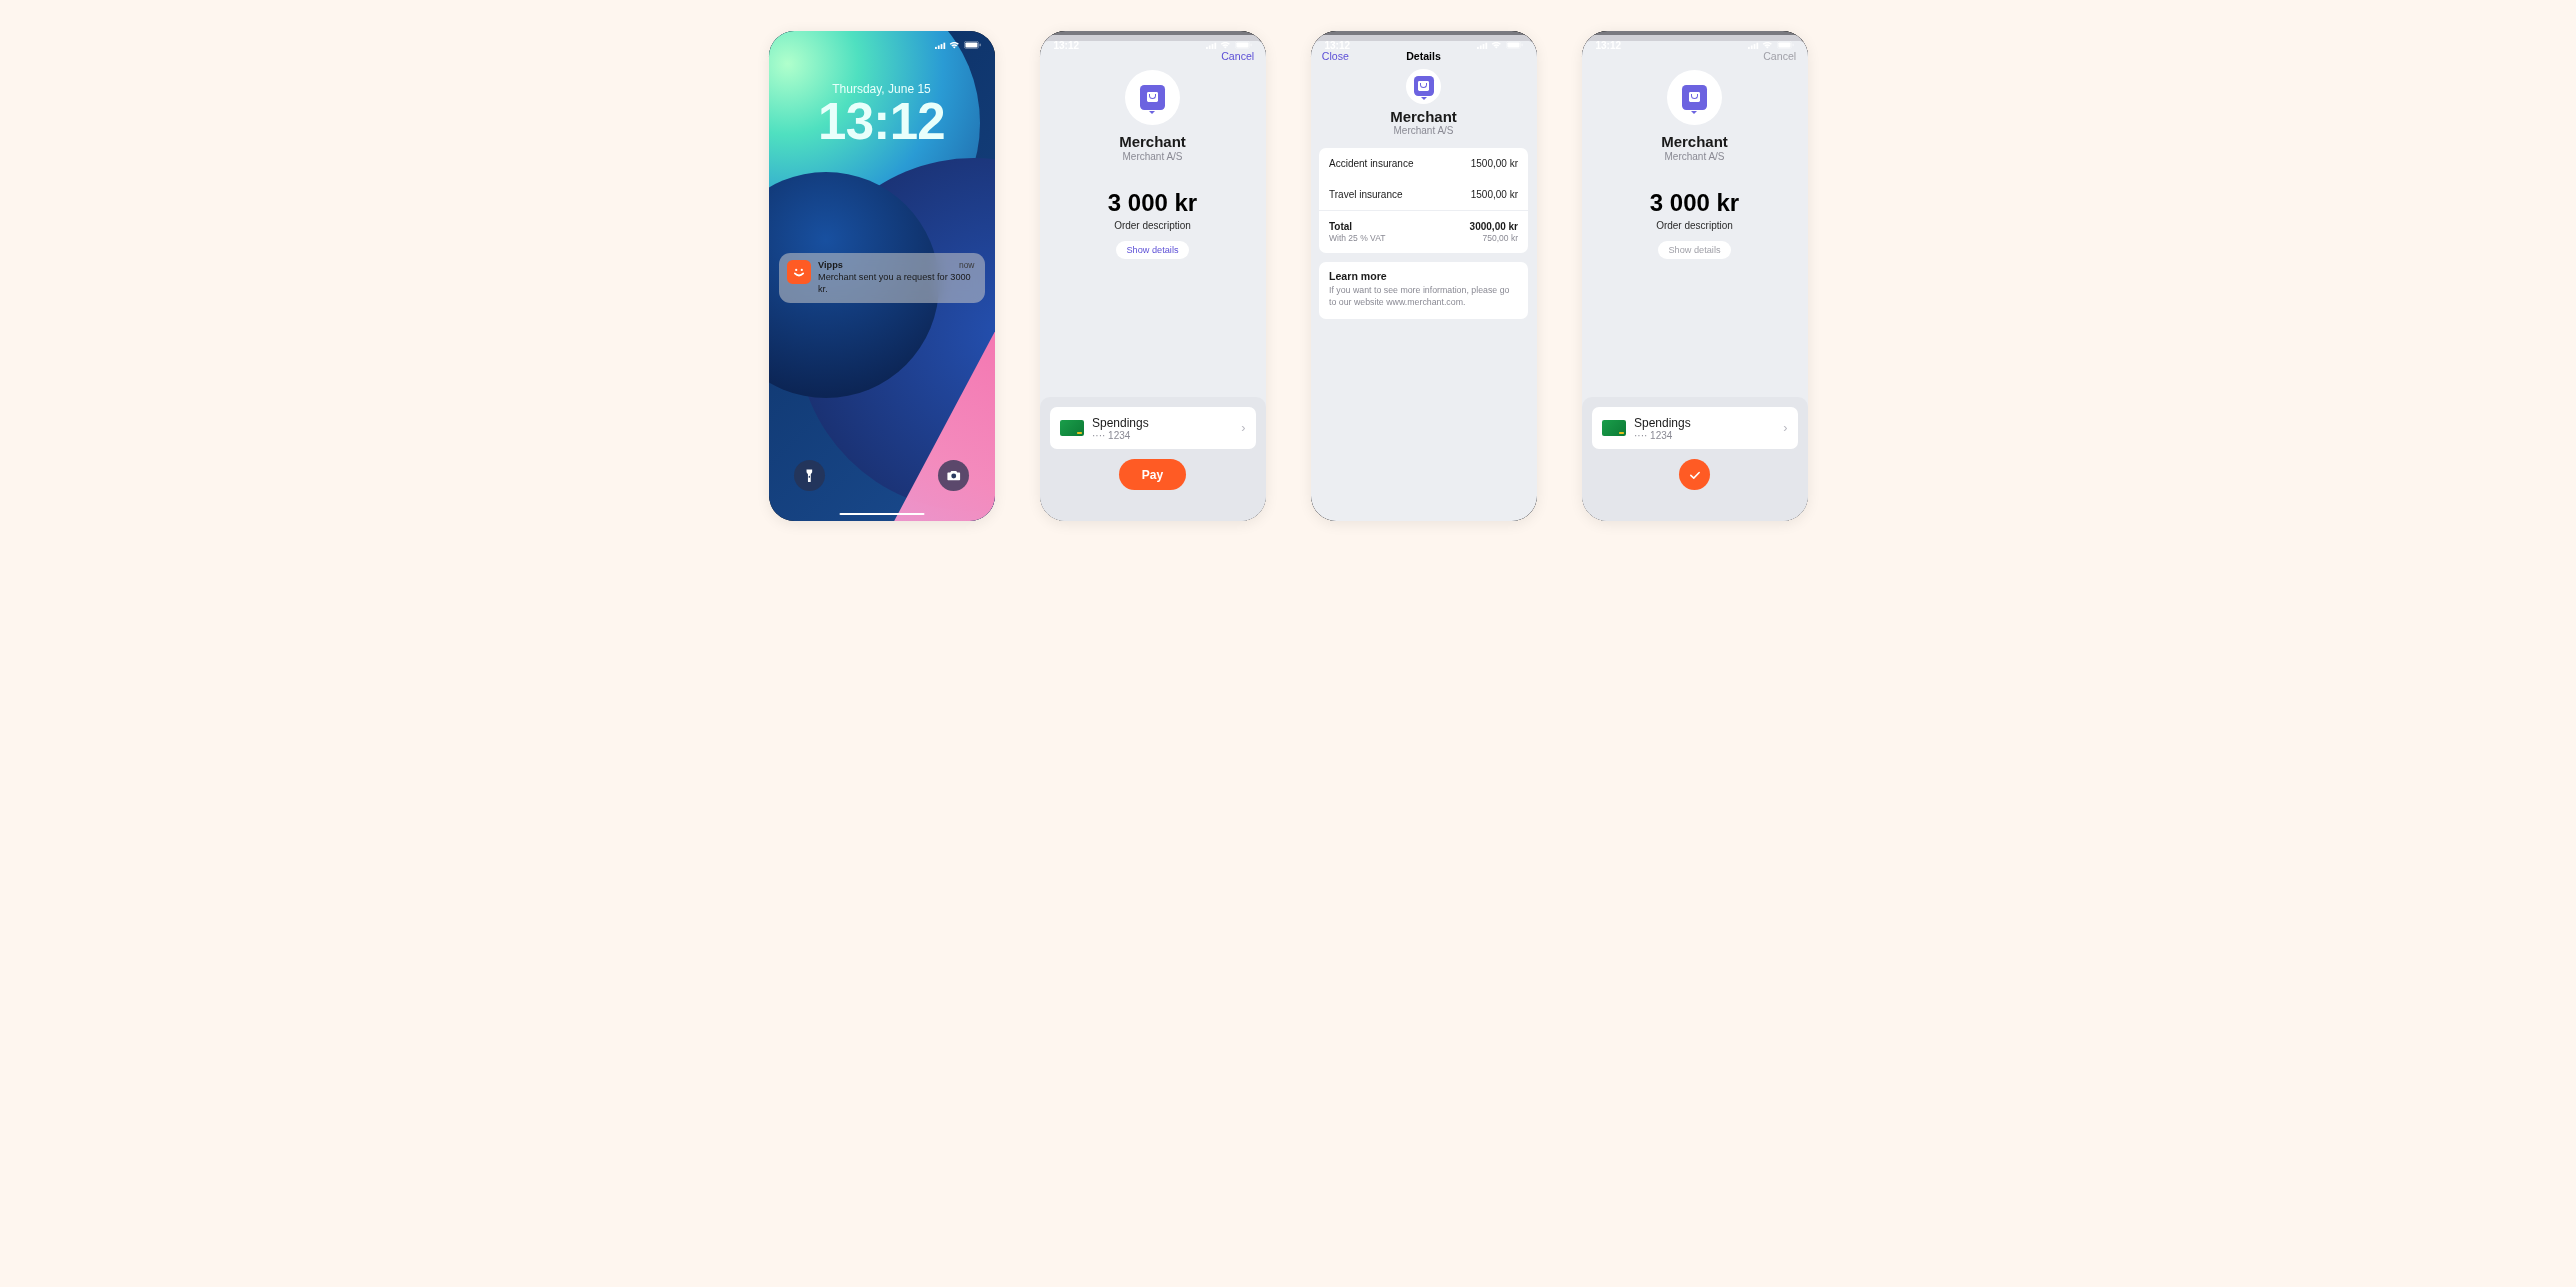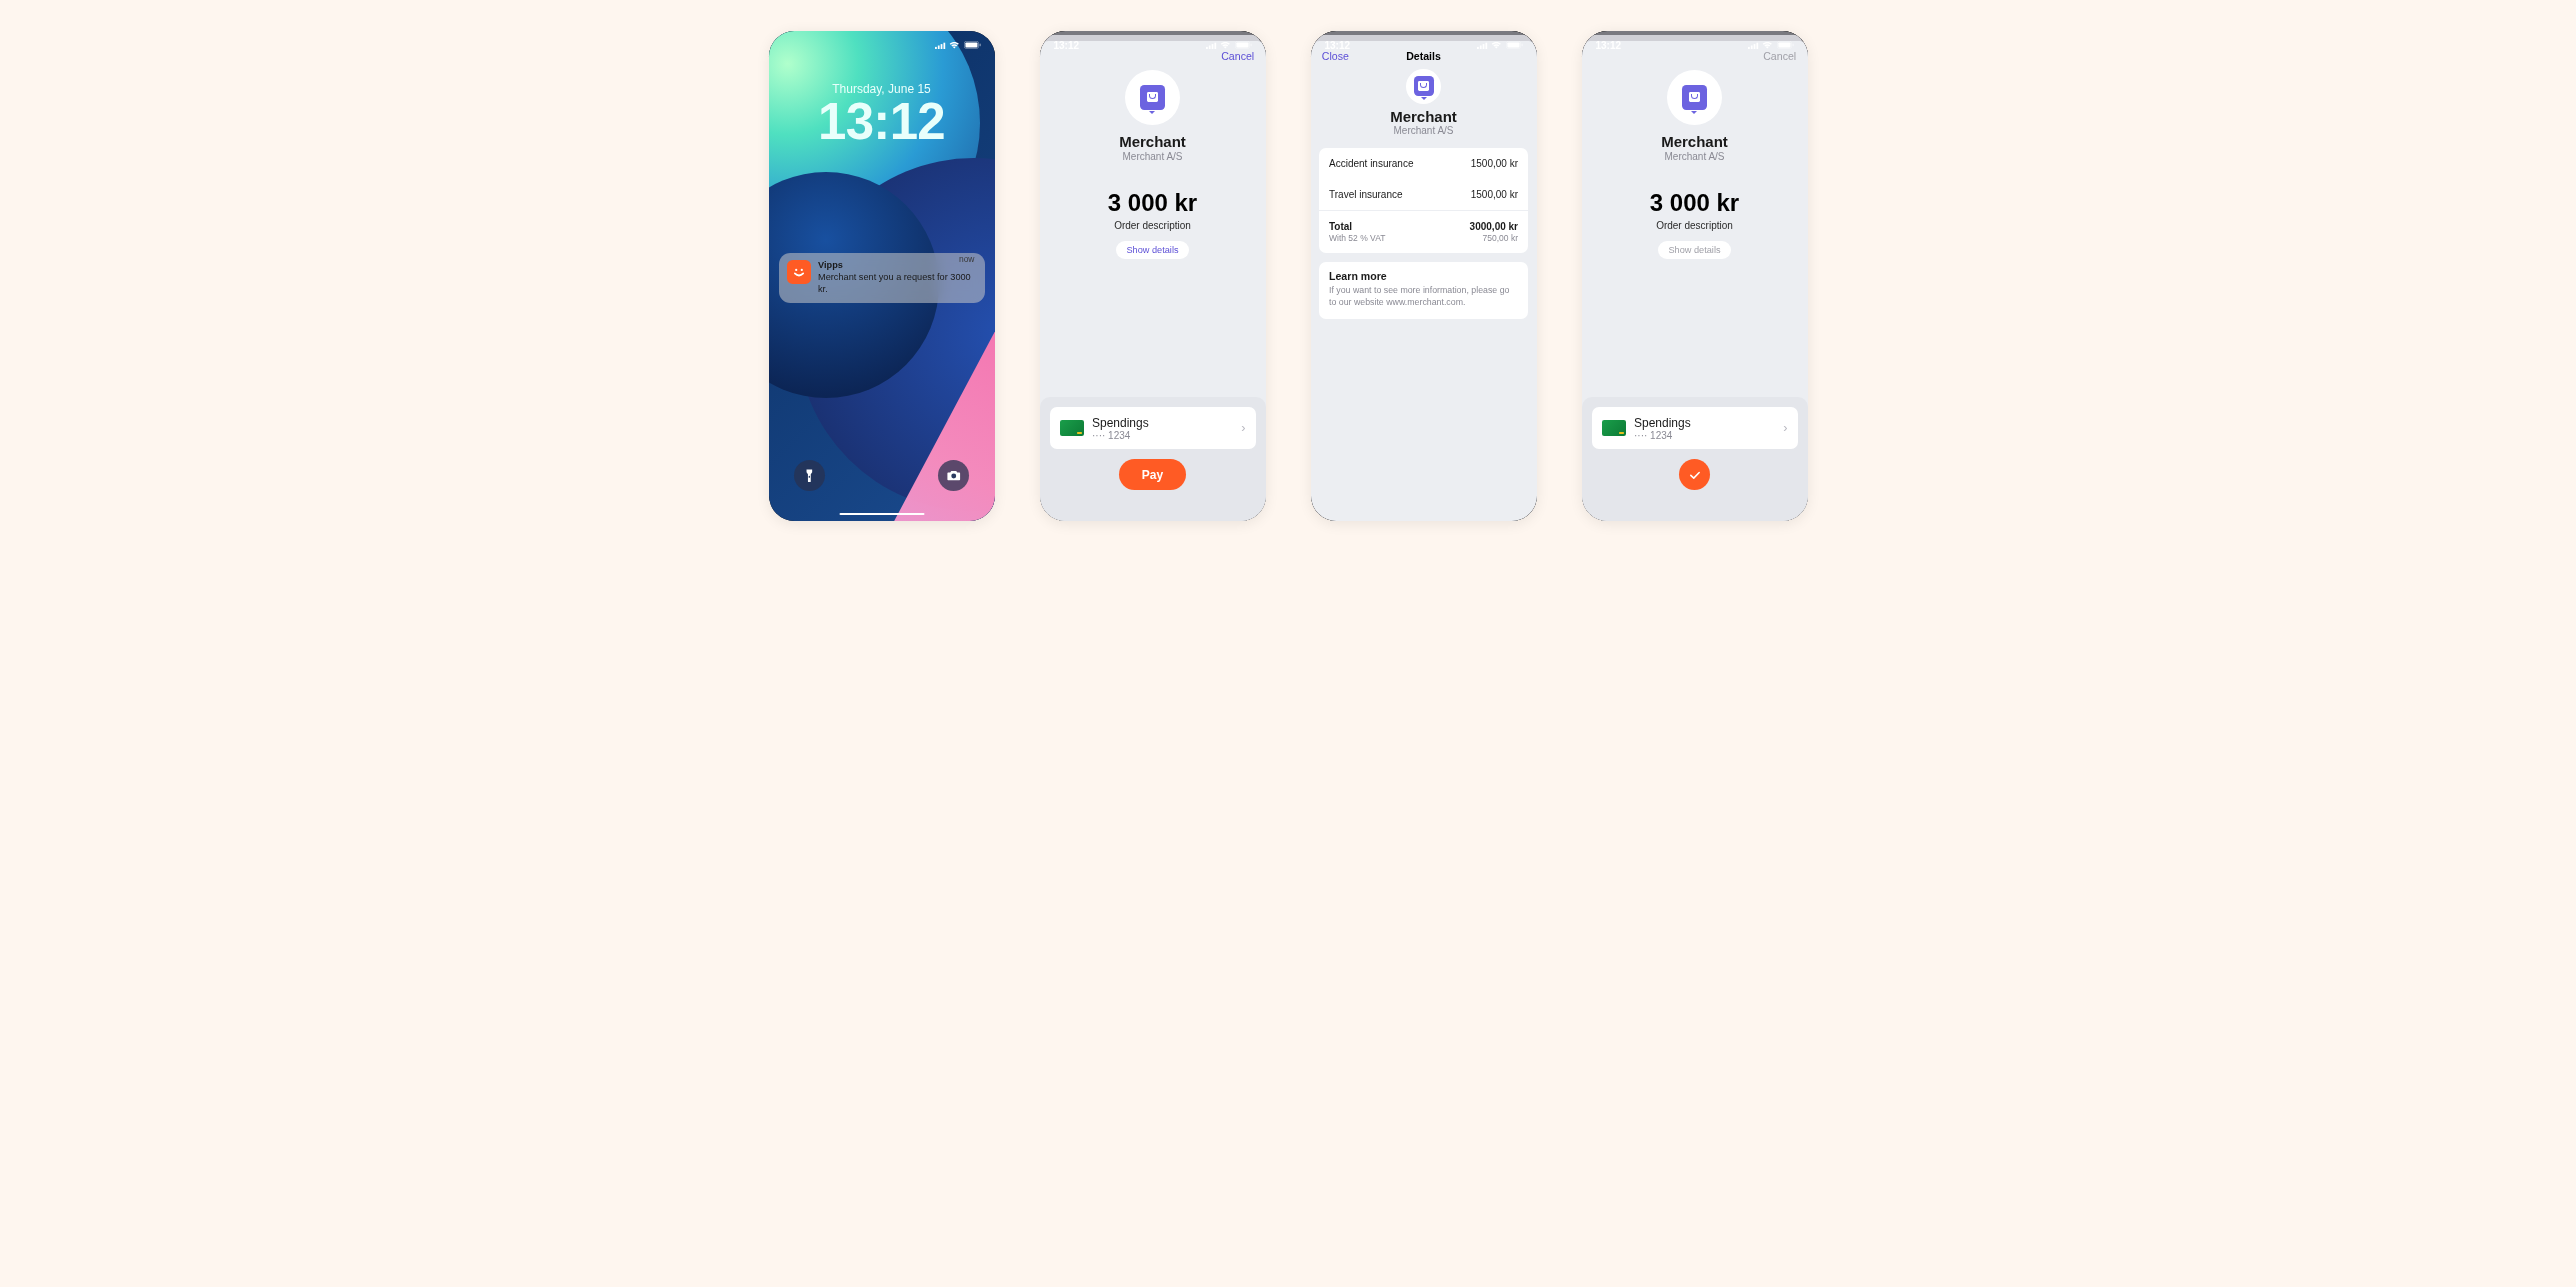--- a/index.html
+++ b/index.html
@@ -114,21 +114,21 @@
     width: 24px; height: 24px;
     border-radius: 5.6px;
     background: #ff5b24;
     display: flex;
     align-items: center;
     justify-content: center;
     flex-shrink: 0;
   }
   .notif-body { flex: 1; color: #1a1a1a; font-size: 9.2px; line-height: 1.3; }
   .notif-title { font-weight: 600; }
-  .notif-time { font-size: 8.5px; color: #3a3a3a; position: absolute; top: 1px; right: 10px; }
+  .notif-time { font-size: 8.5px; color: #3a3a3a; position: absolute; top: 7px; right: 10px; }
   .lock-buttons {
     position: absolute;
     bottom: 30px;
     left: 0; right: 0;
     display: flex;
     justify-content: space-between;
     padding: 0 25.4px;
   }
   .lock-btn {
     width: 31px; height: 31px;
@@ -514,21 +514,21 @@
             <div class="kv-row" style="border-bottom:none;">
               <span class="kv-label">Travel insurance</span>
               <span class="kv-value" style="color:#1a1a1a;">1500,00 kr</span>
             </div>
             <div class="kv-row total-row">
               <div class="total-line">
                 <span class="kv-label" style="font-weight:600;">Total</span>
                 <span class="kv-value strong">3000,00 kr</span>
               </div>
               <div class="total-line">
-                <span class="total-sub">With 52 % VAT</span>
+                <span class="total-sub">With 25 % VAT</span>
                 <span class="total-sub">750,00 kr</span>
               </div>
             </div>
           </div>
           <div class="card-block learn-card">
             <div class="learn-title">Learn more</div>
             <div class="learn-text">If you want to see more information, please go to our website www.merchant.com.</div>
           </div>
         </div>
       </div>

